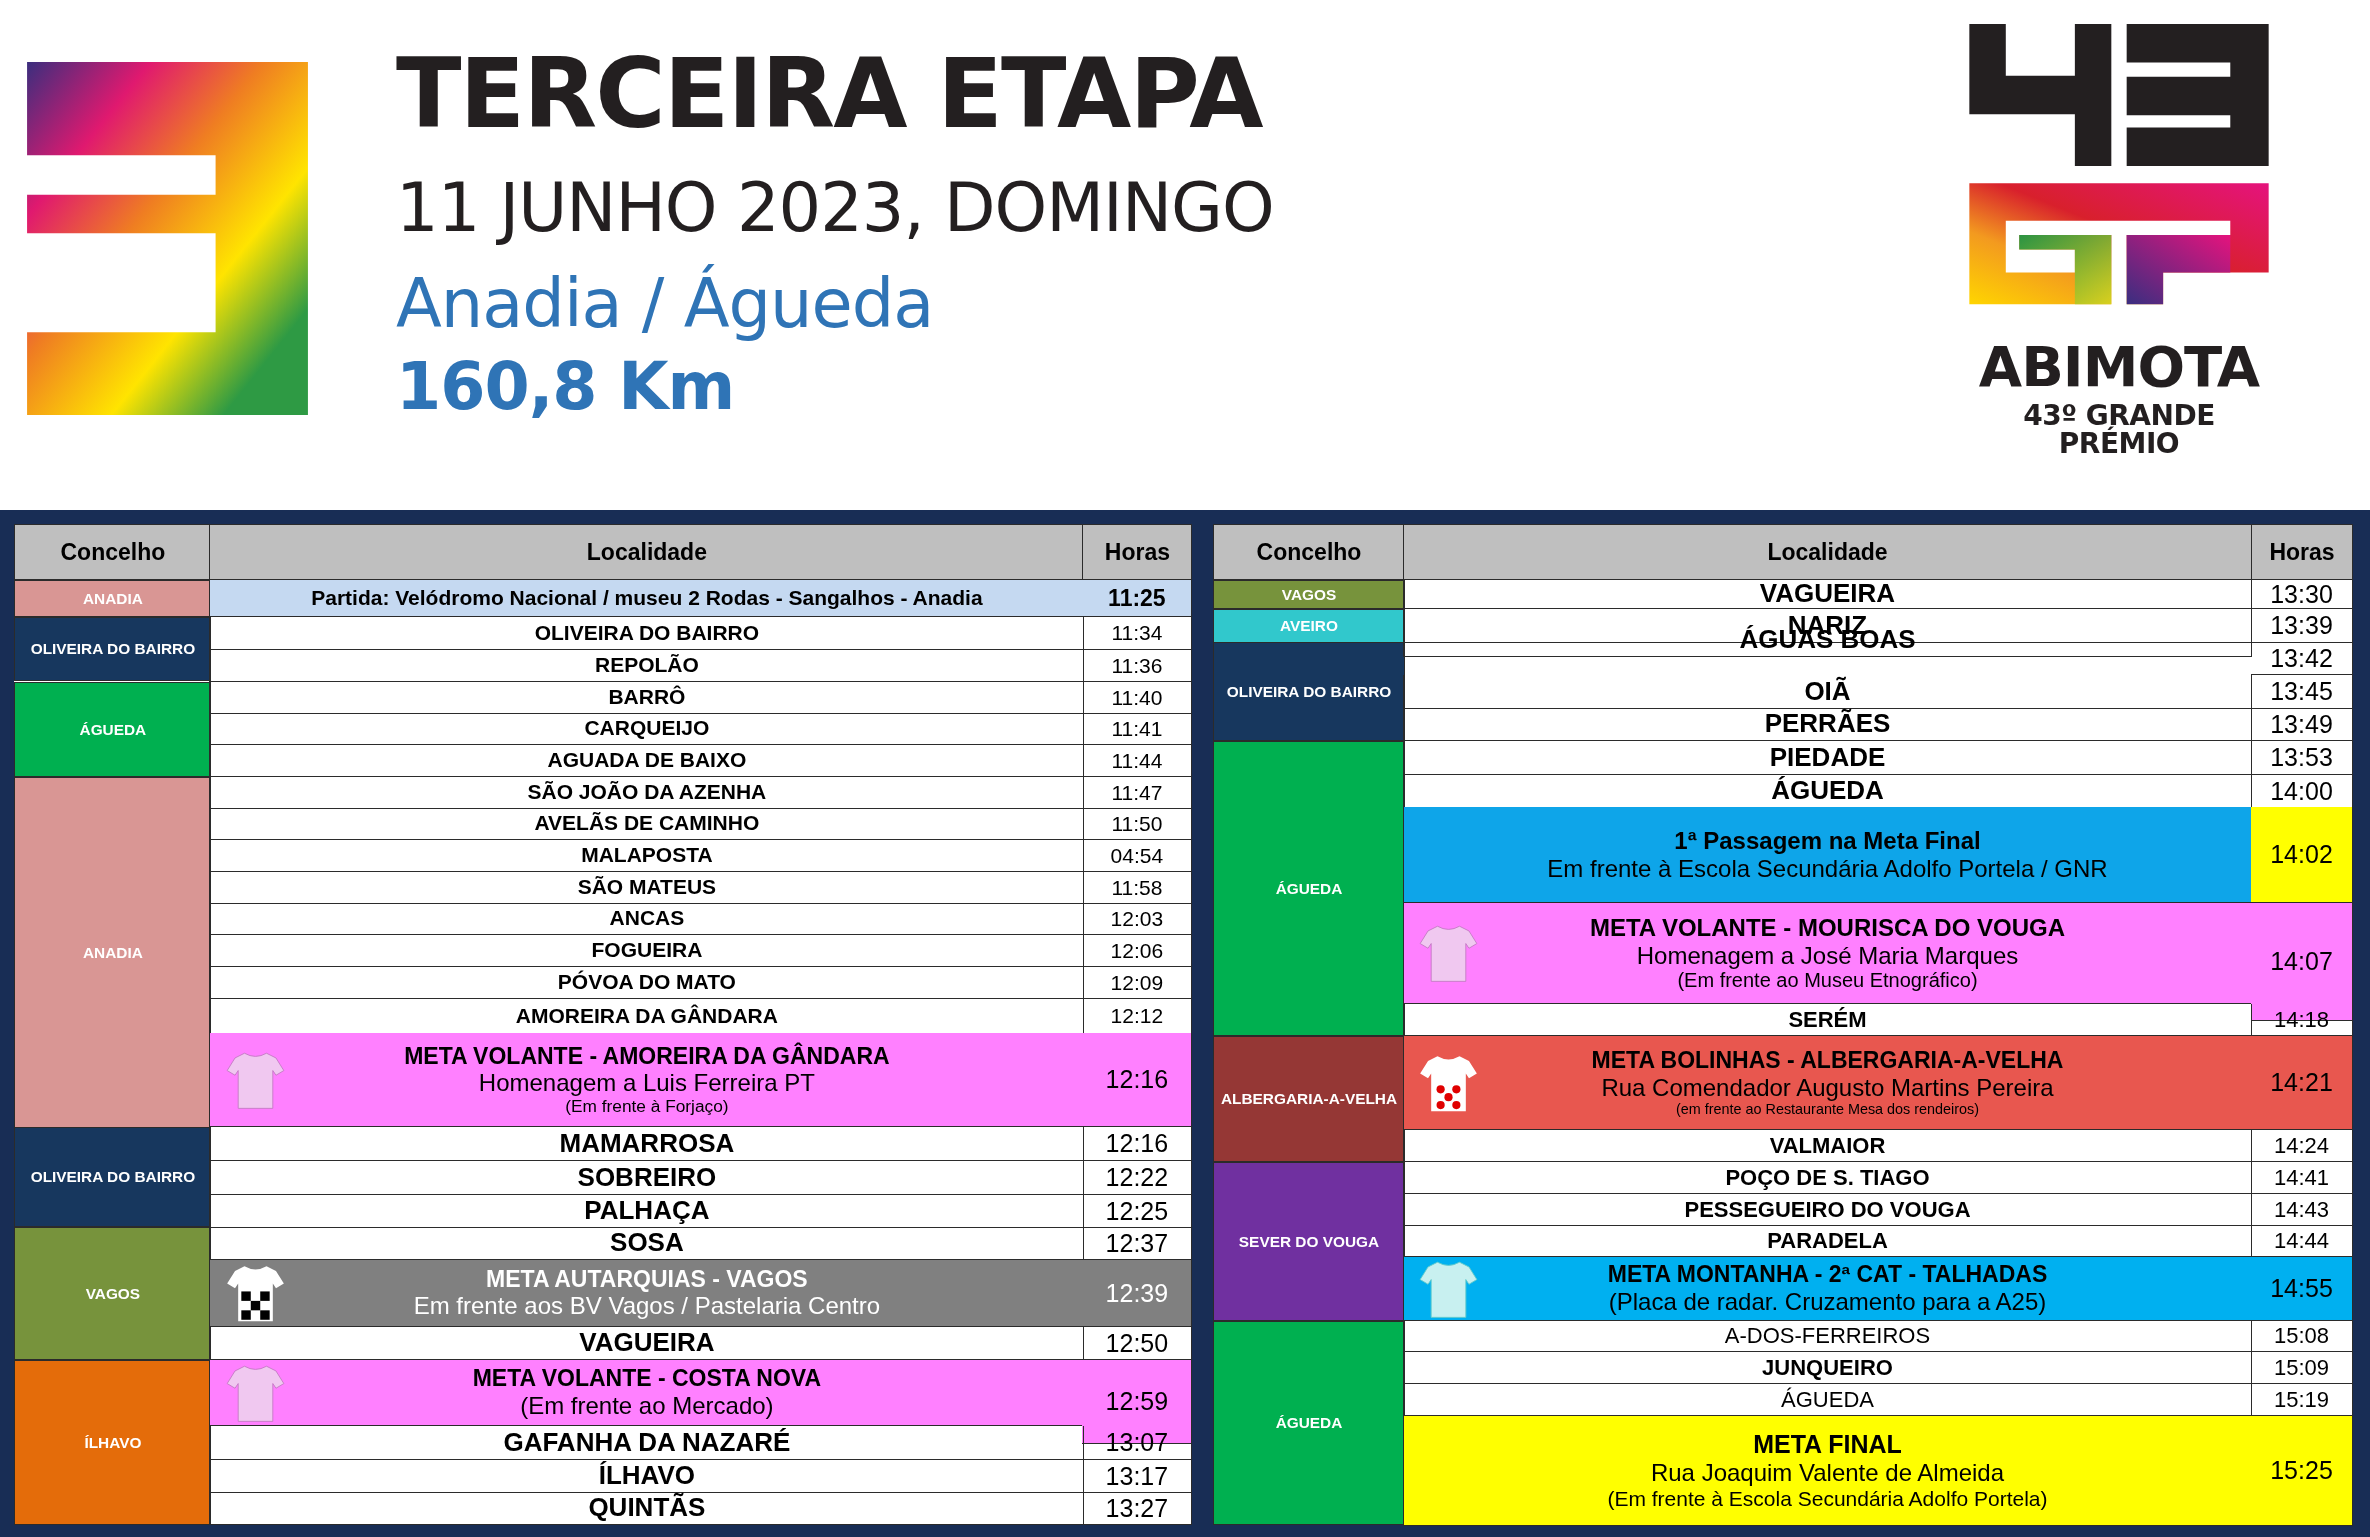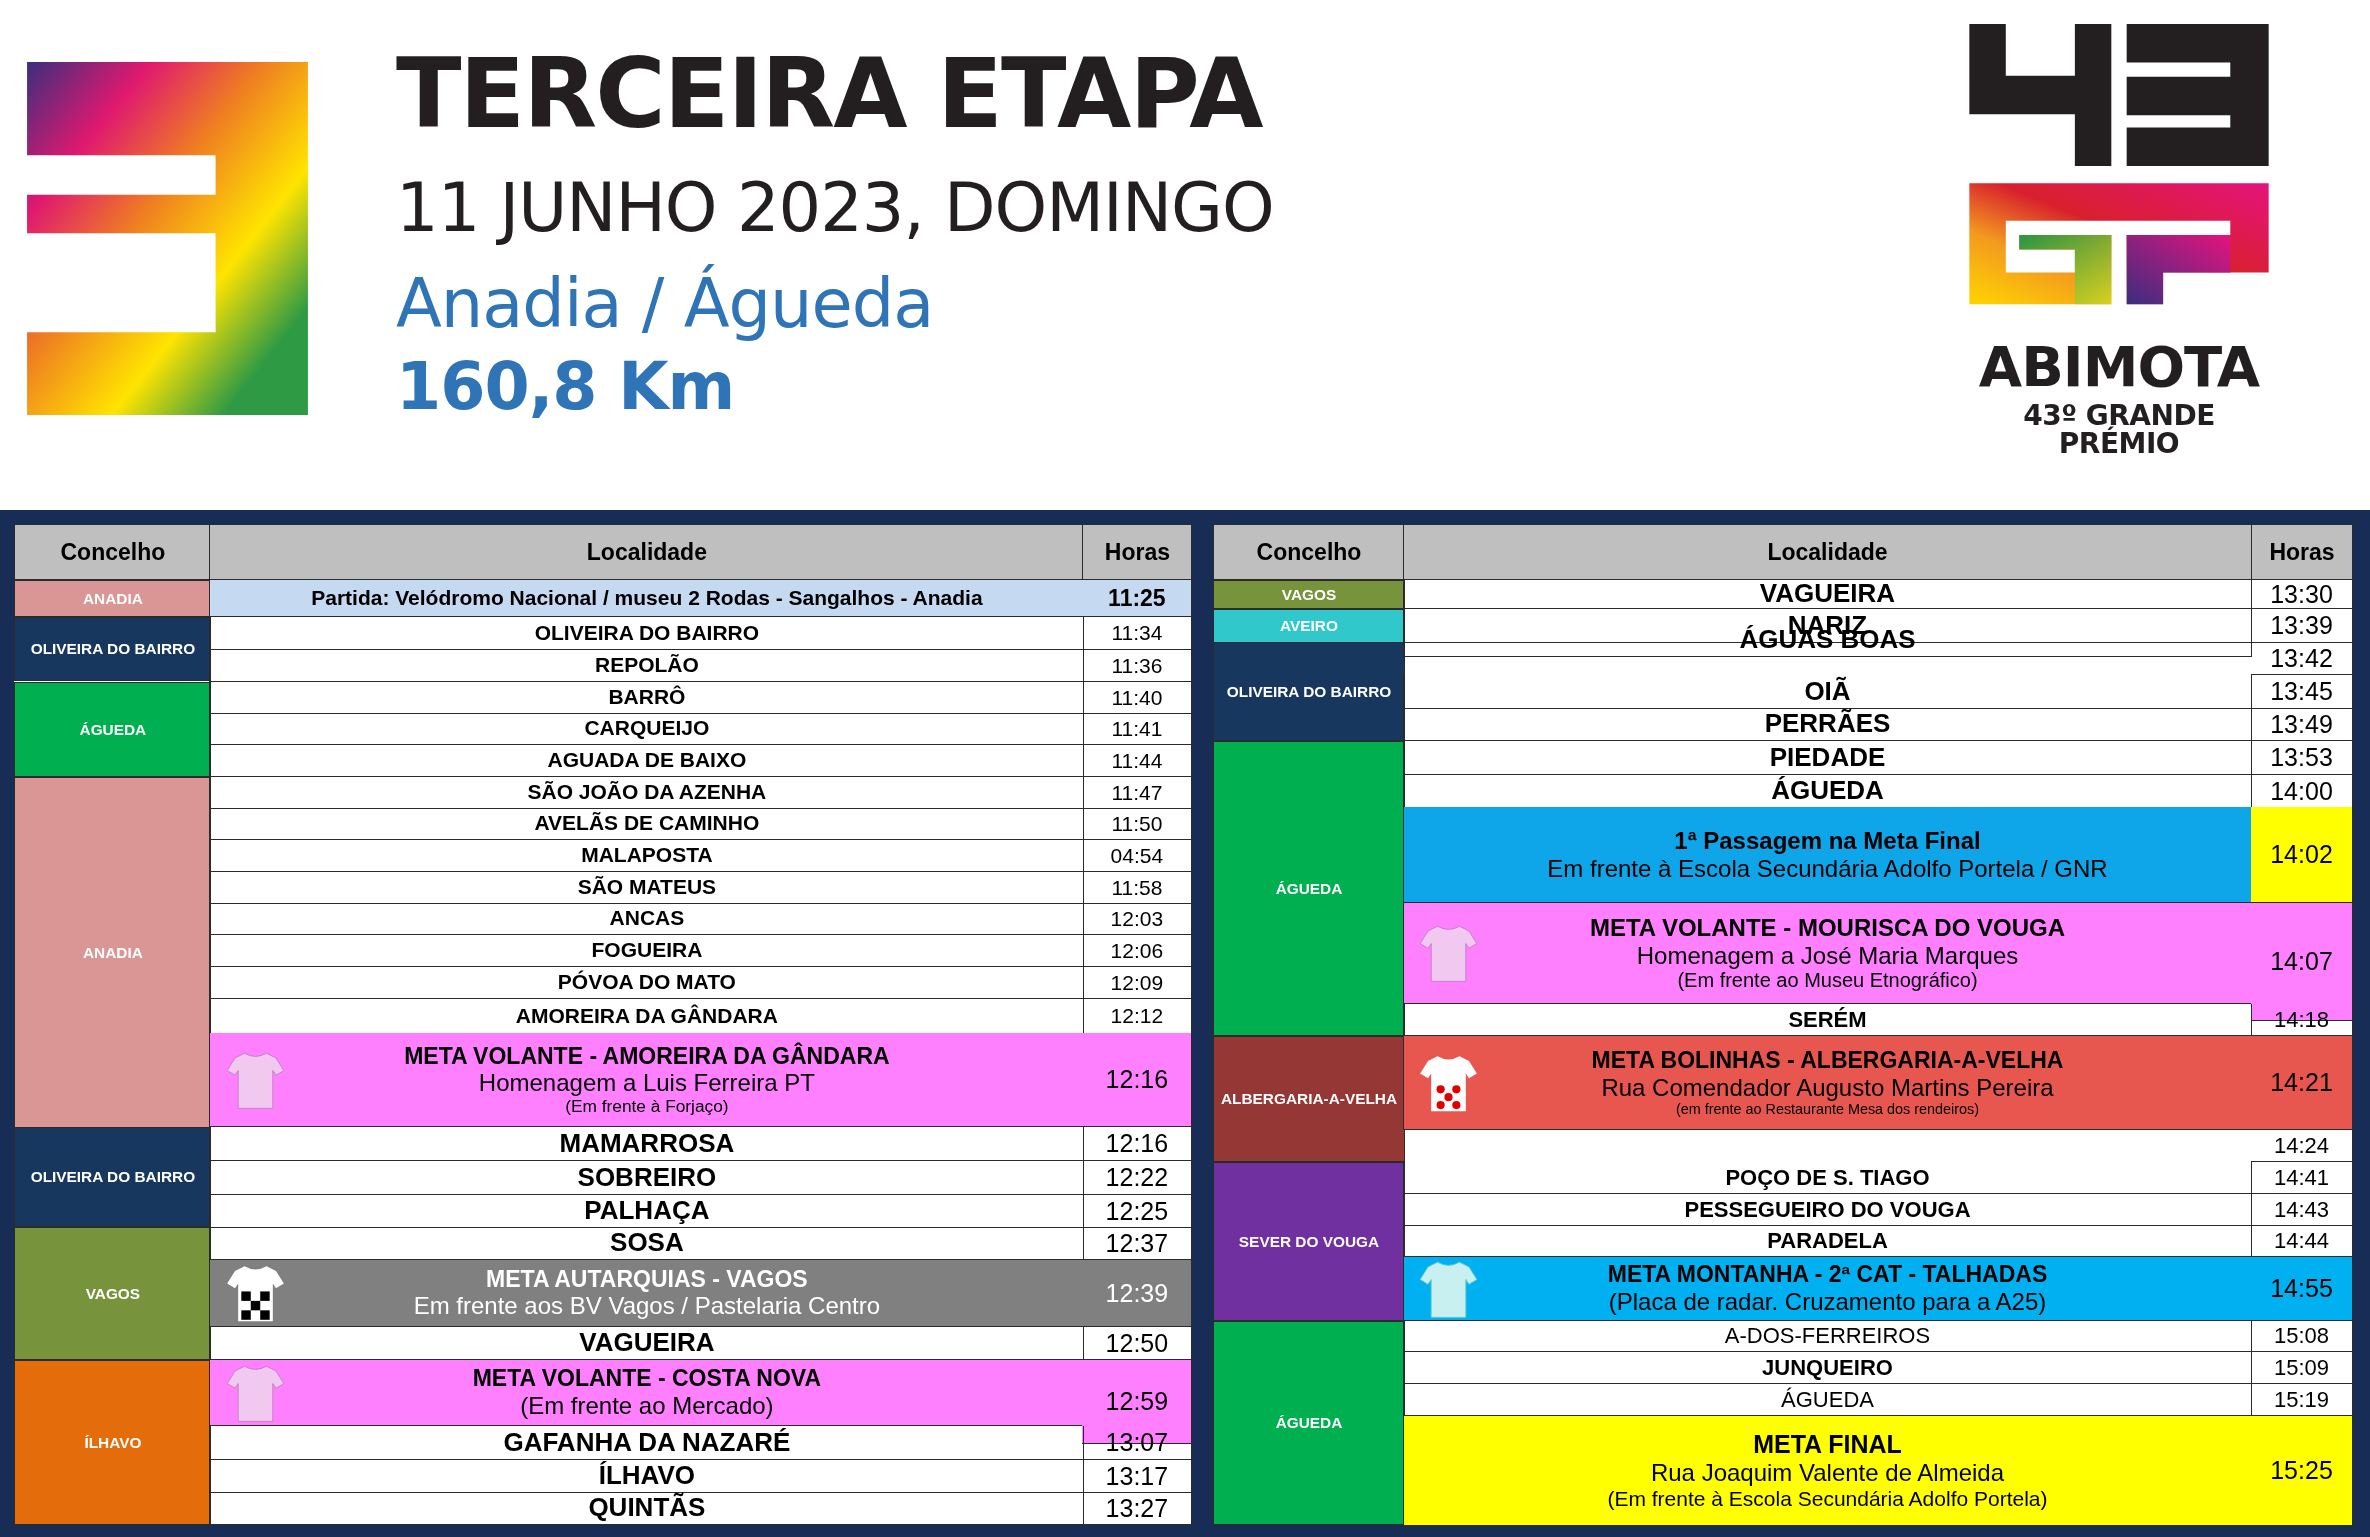--- a/index.html
+++ b/index.html
@@ -263,20 +263,21 @@
           <circle cx="15" cy="34" r="2.6"></circle>
           <circle cx="25" cy="34" r="2.6"></circle>
         </g>
       </svg>
     <span>META BOLINHAS - ALBERGARIA-A-VELHA</span>
     <span class="sub1">Rua Comendador Augusto Martins Pereira</span>
     <span class="sub2s">(em frente ao Restaurante Mesa dos rendeiros)</span>
   </div>
   <div class="cell hr" style="left:1038px;top:512px;width:102px;height:94px;background:#e8574f;font-size:25px;">14:21</div>
 
+  <div class="cell loc" style="left:190px;top:606px;width:849px;height:32px;font-size:22px;">VALMAIOR</div>
   <div class="cell hr" style="left:1038px;top:606px;width:102px;height:32px;font-size:22px;">14:24</div>
 
   <div class="cell loc" style="left:190px;top:638px;width:849px;height:32px;font-size:22px;">POÇO DE S. TIAGO</div>
   <div class="cell hr" style="left:1038px;top:638px;width:102px;height:32px;font-size:22px;">14:41</div>
 
   <div class="cell loc" style="left:190px;top:670px;width:849px;height:32px;font-size:22px;">PESSEGUEIRO DO VOUGA</div>
   <div class="cell hr" style="left:1038px;top:670px;width:102px;height:32px;font-size:22px;">14:43</div>
 
   <div class="cell loc" style="left:190px;top:701px;width:849px;height:32px;font-size:22px;">PARADELA</div>
   <div class="cell hr" style="left:1038px;top:701px;width:102px;height:32px;font-size:22px;">14:44</div>

